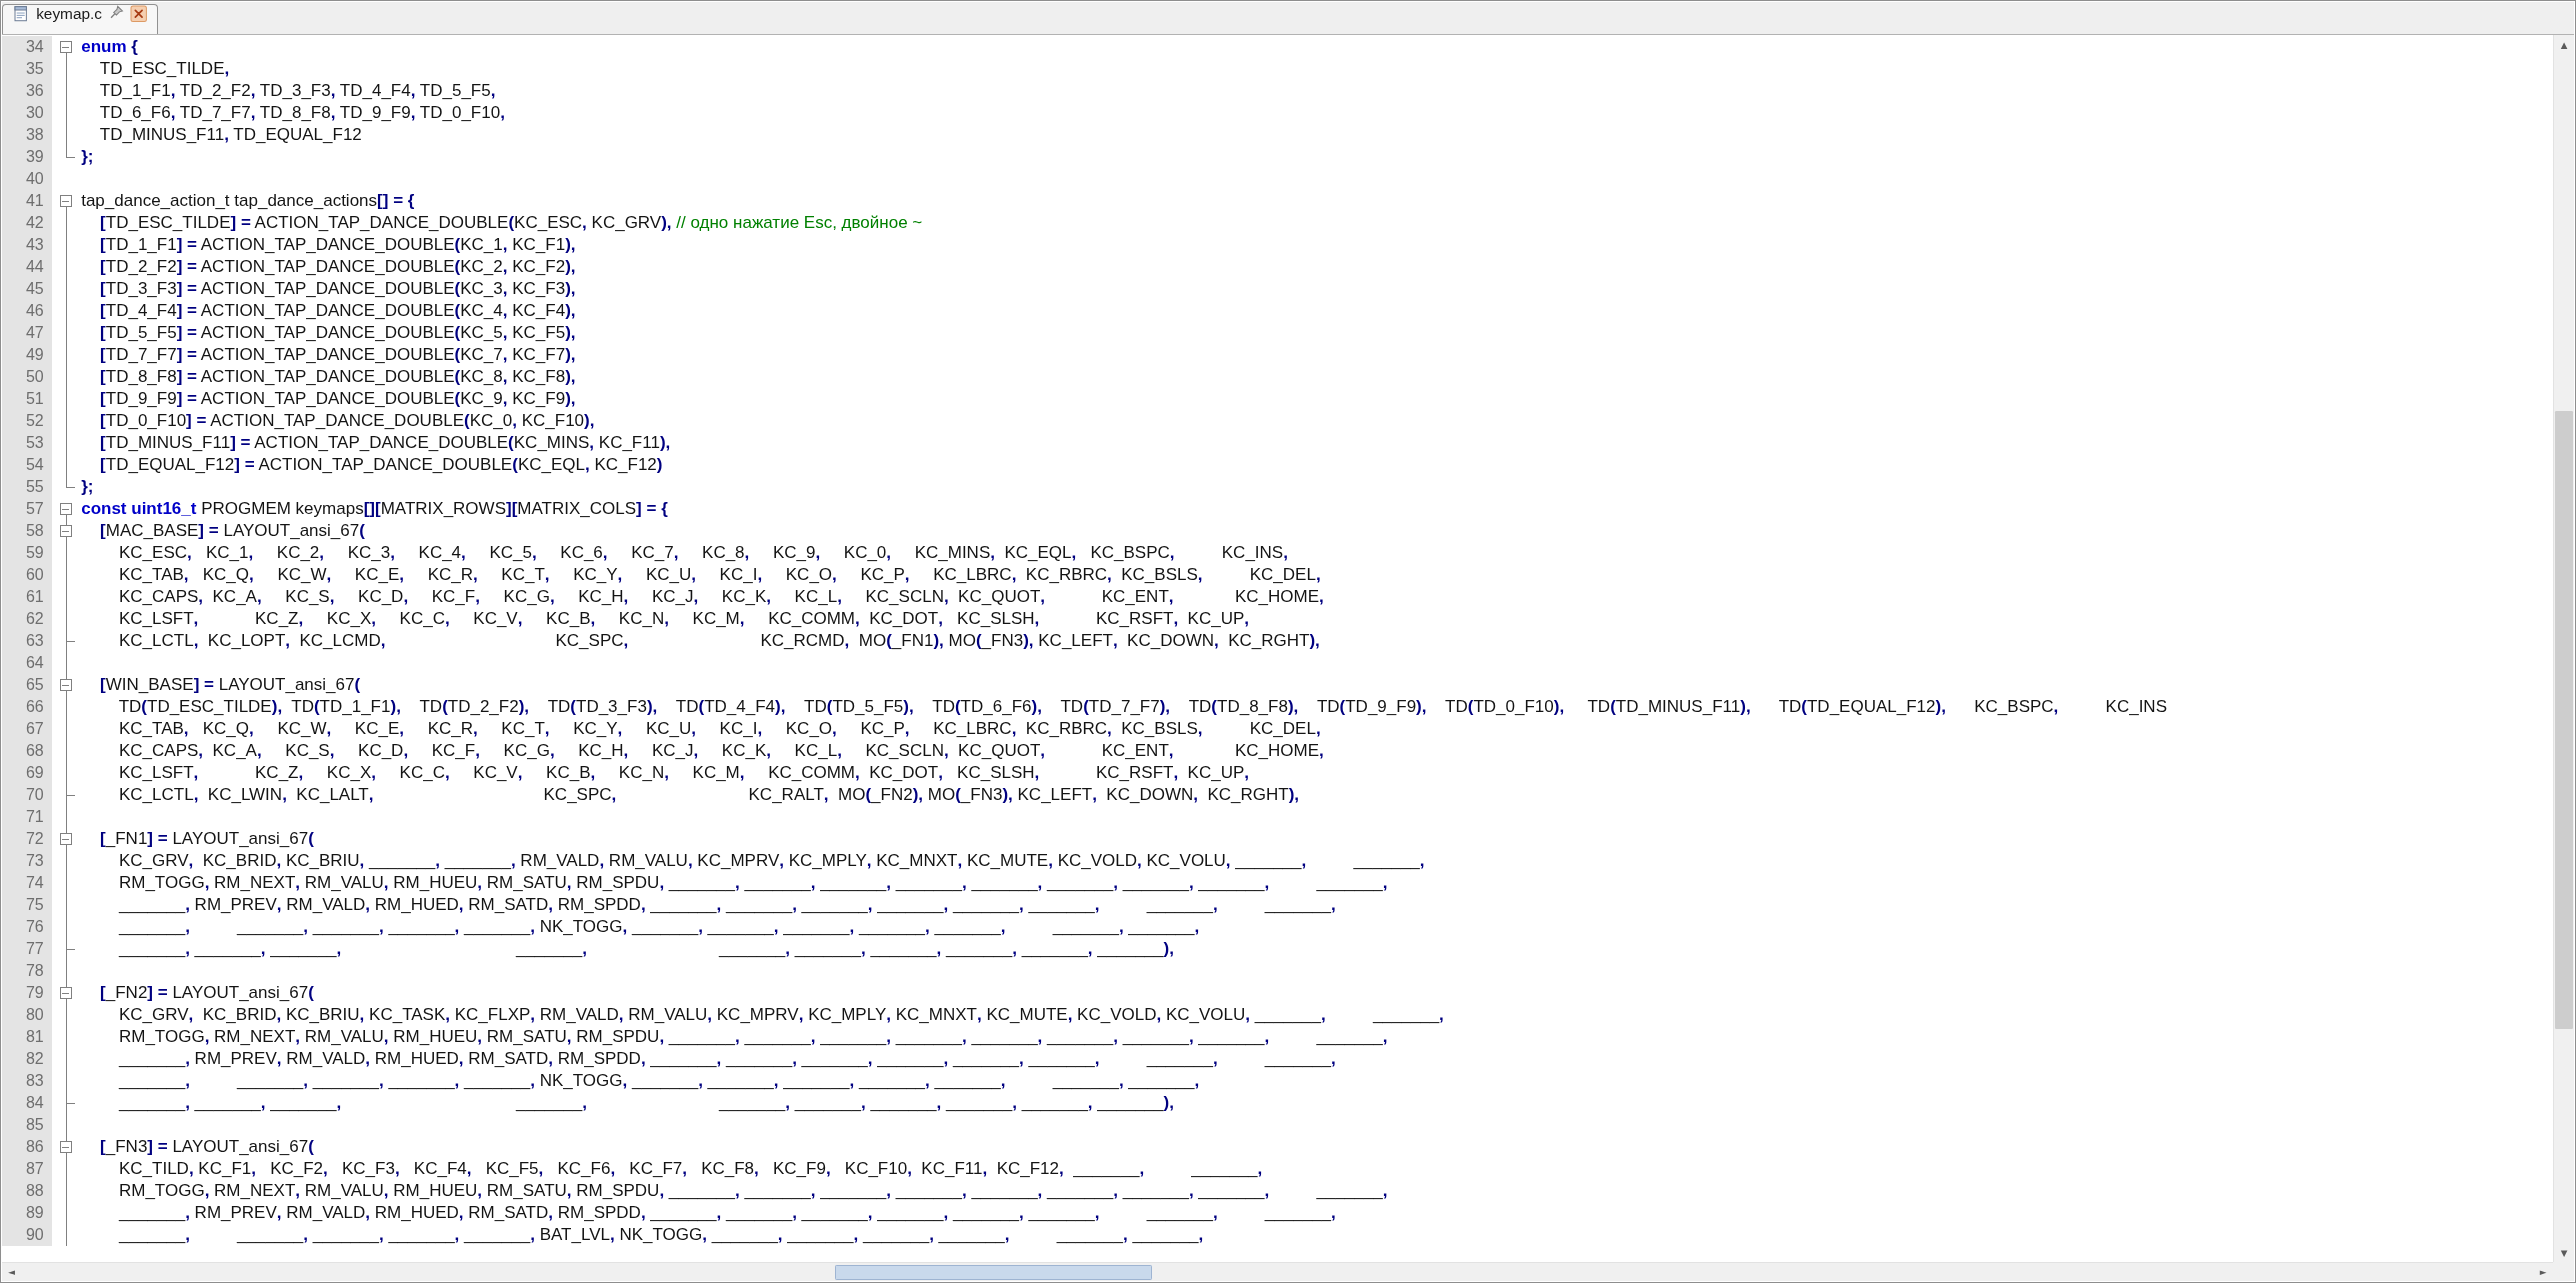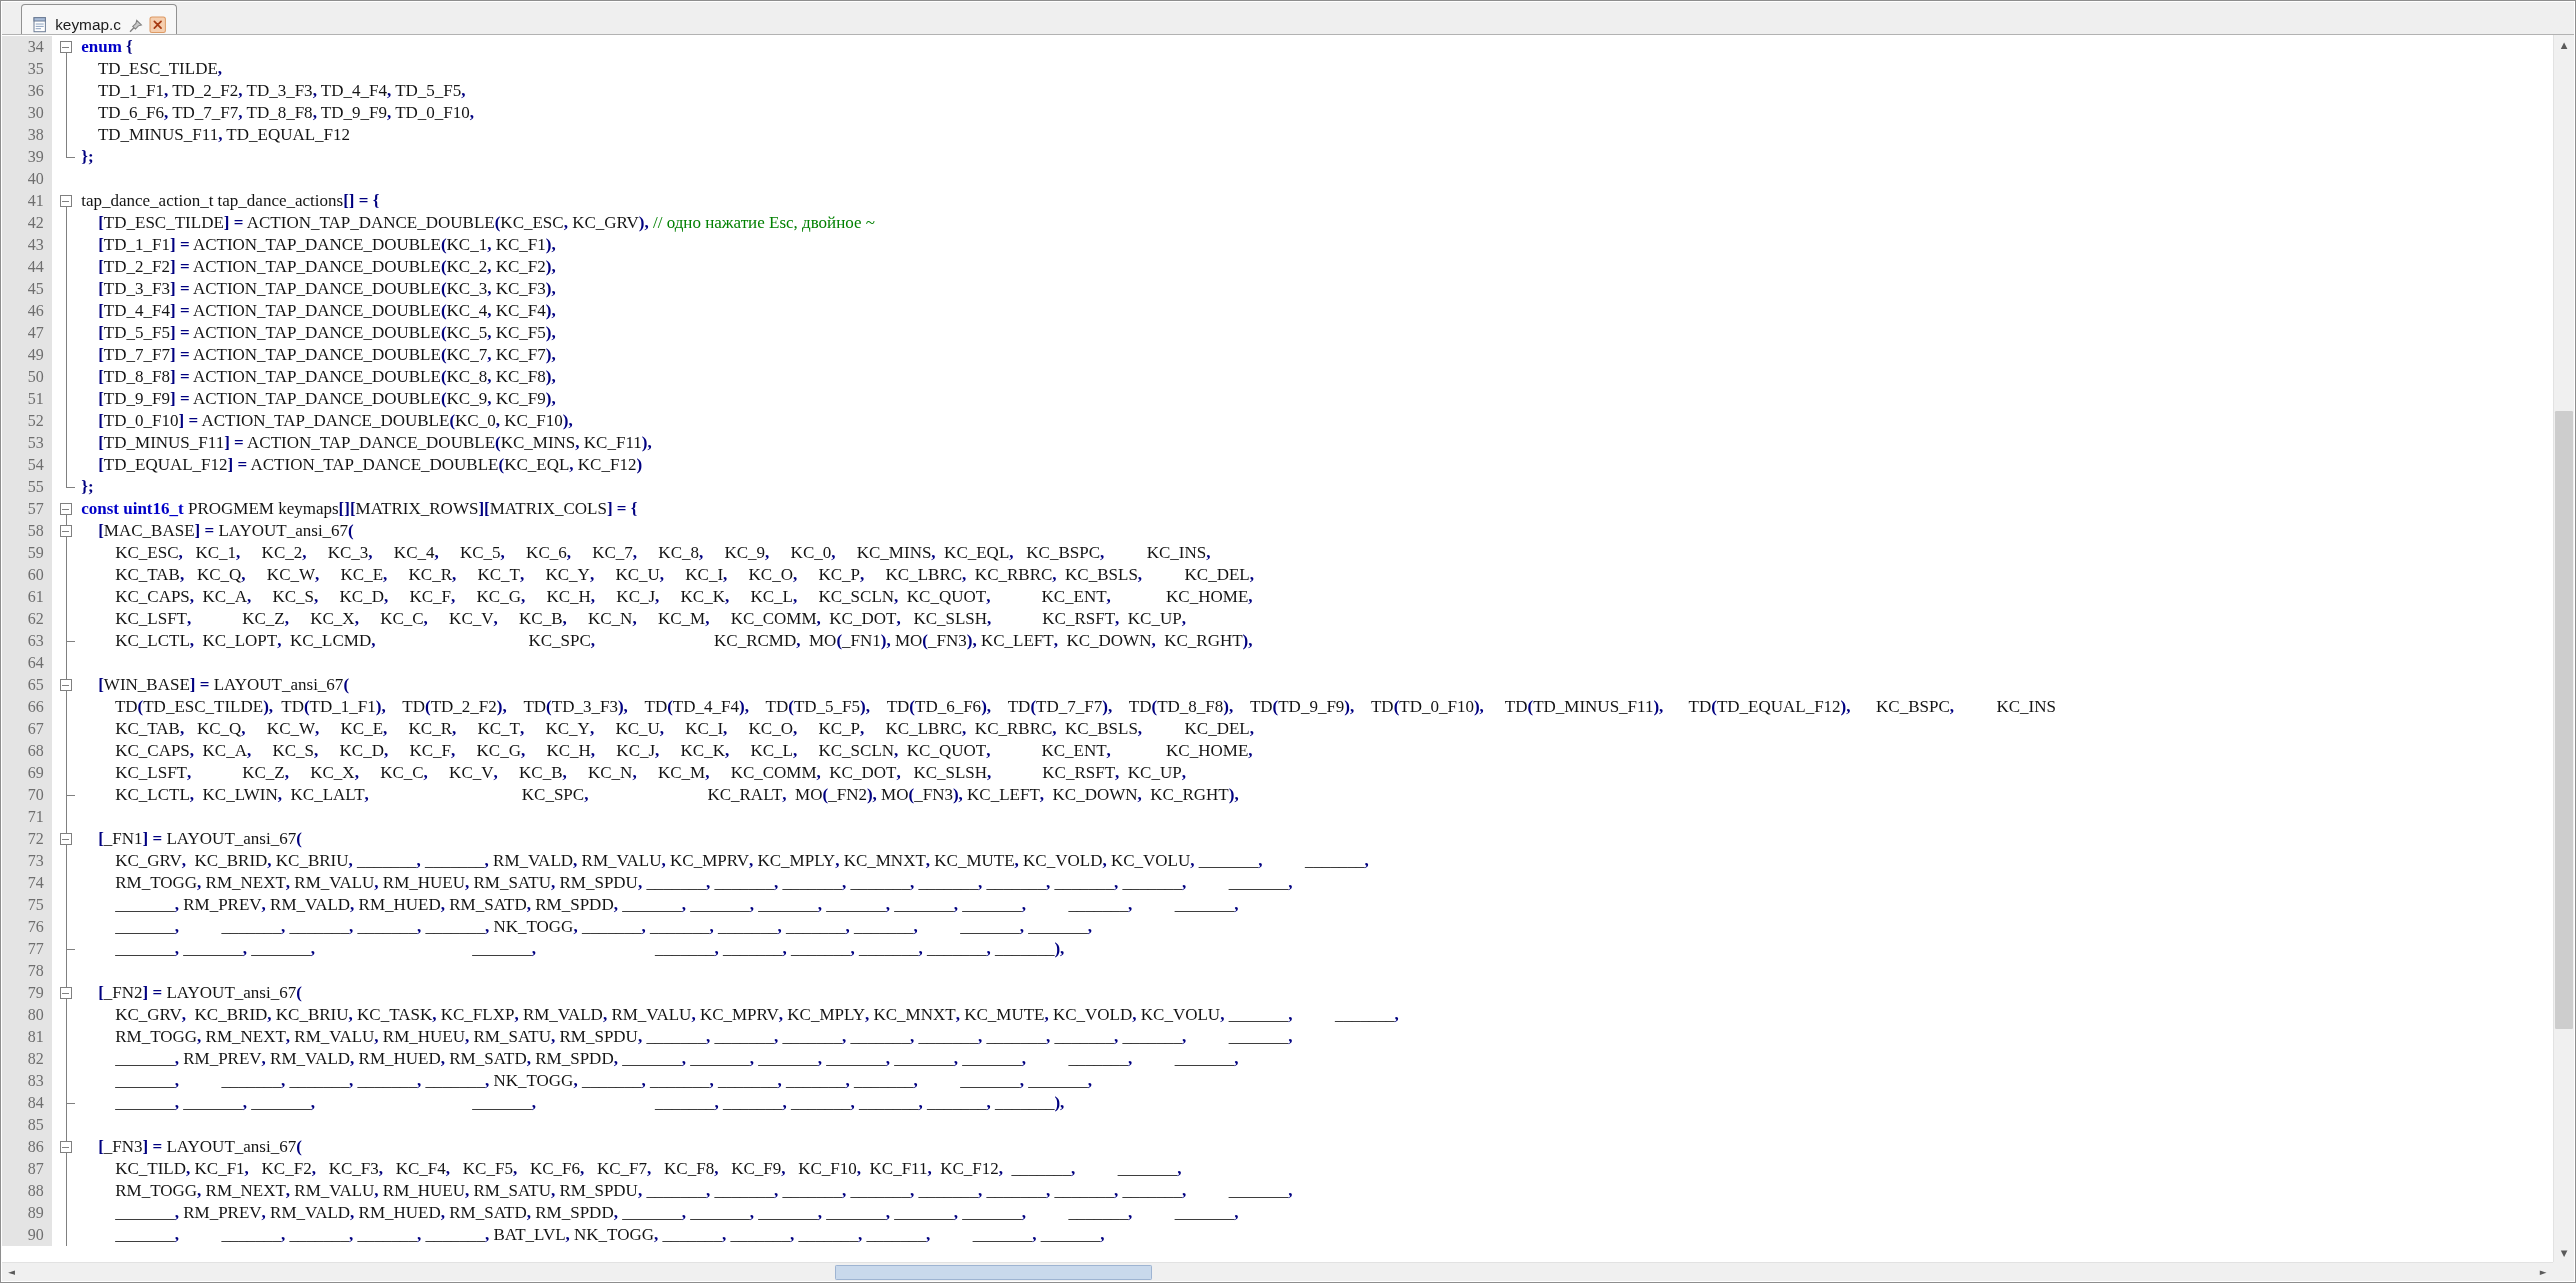--- a/index.html
+++ b/index.html
@@ -3,30 +3,30 @@
 <meta charset="utf-8">
 <style>
   html,body{margin:0;padding:0}
   body{width:2576px;height:1283px;background:#fff;overflow:hidden;position:relative;
        font-family:"Liberation Sans",sans-serif}
   .window{position:absolute;inset:0;border:0.7px solid #8e8e8e;box-sizing:border-box;background:#fff}
 
   
   .tabbar{position:absolute;top:0.7px;left:0.7px;right:0.7px;height:33px;background:var(--tabbar_bg,#efefef);
           border-bottom:0.7px solid #b2b2b2;display:flex;align-items:flex-end;box-sizing:border-box;z-index:6}
-  .tab{height:30px;margin-left:19px;display:flex;align-items:flex-end;gap:6.7px;padding:0 9.4px;
+  .tab{height:30px;margin-left:0;display:flex;align-items:flex-start;gap:6.7px;padding:0 9.4px;
        background:#f7f7f7;border:0.7px solid #919191;border-bottom:none;border-radius:4px 4px 0 0;
        font-size:15.4px;color:#1c1c1c;box-sizing:border-box}
   .ticon,.pin,.close{display:flex;align-items:center}
 
   
   .editor{position:absolute;top:34px;left:0.7px;right:22px;bottom:0.7px;overflow:hidden;background:var(--editor_bg,#fff)}
   #rows{position:absolute;top:1.3px;left:0;right:0}
   .row{display:flex;height:22px;line-height:22px;
-       font-family:Liberation Serif, serif;font-size:17px}
+       font-family:Liberation Sans, sans-serif;font-size:17px}
   .ln{flex:0 0 50px;background:var(--linenum_bg,#e4e4e4);color:var(--linenum_fg,#6e6e6e);
       text-align:right;padding-right:8px;box-sizing:border-box;font-size:16px}
   .fm{flex:0 0 29.5px;position:relative;background:#fff}
   .code{flex:1;white-space:pre;overflow:hidden;color:var(--text,#141414)}
 
   .op{color:var(--operator,#000080);font-weight:bold}
   .kw{color:var(--keyword,#0000c8);font-weight:bold}
   .cm{color:var(--comment,#008000)}
 
   

